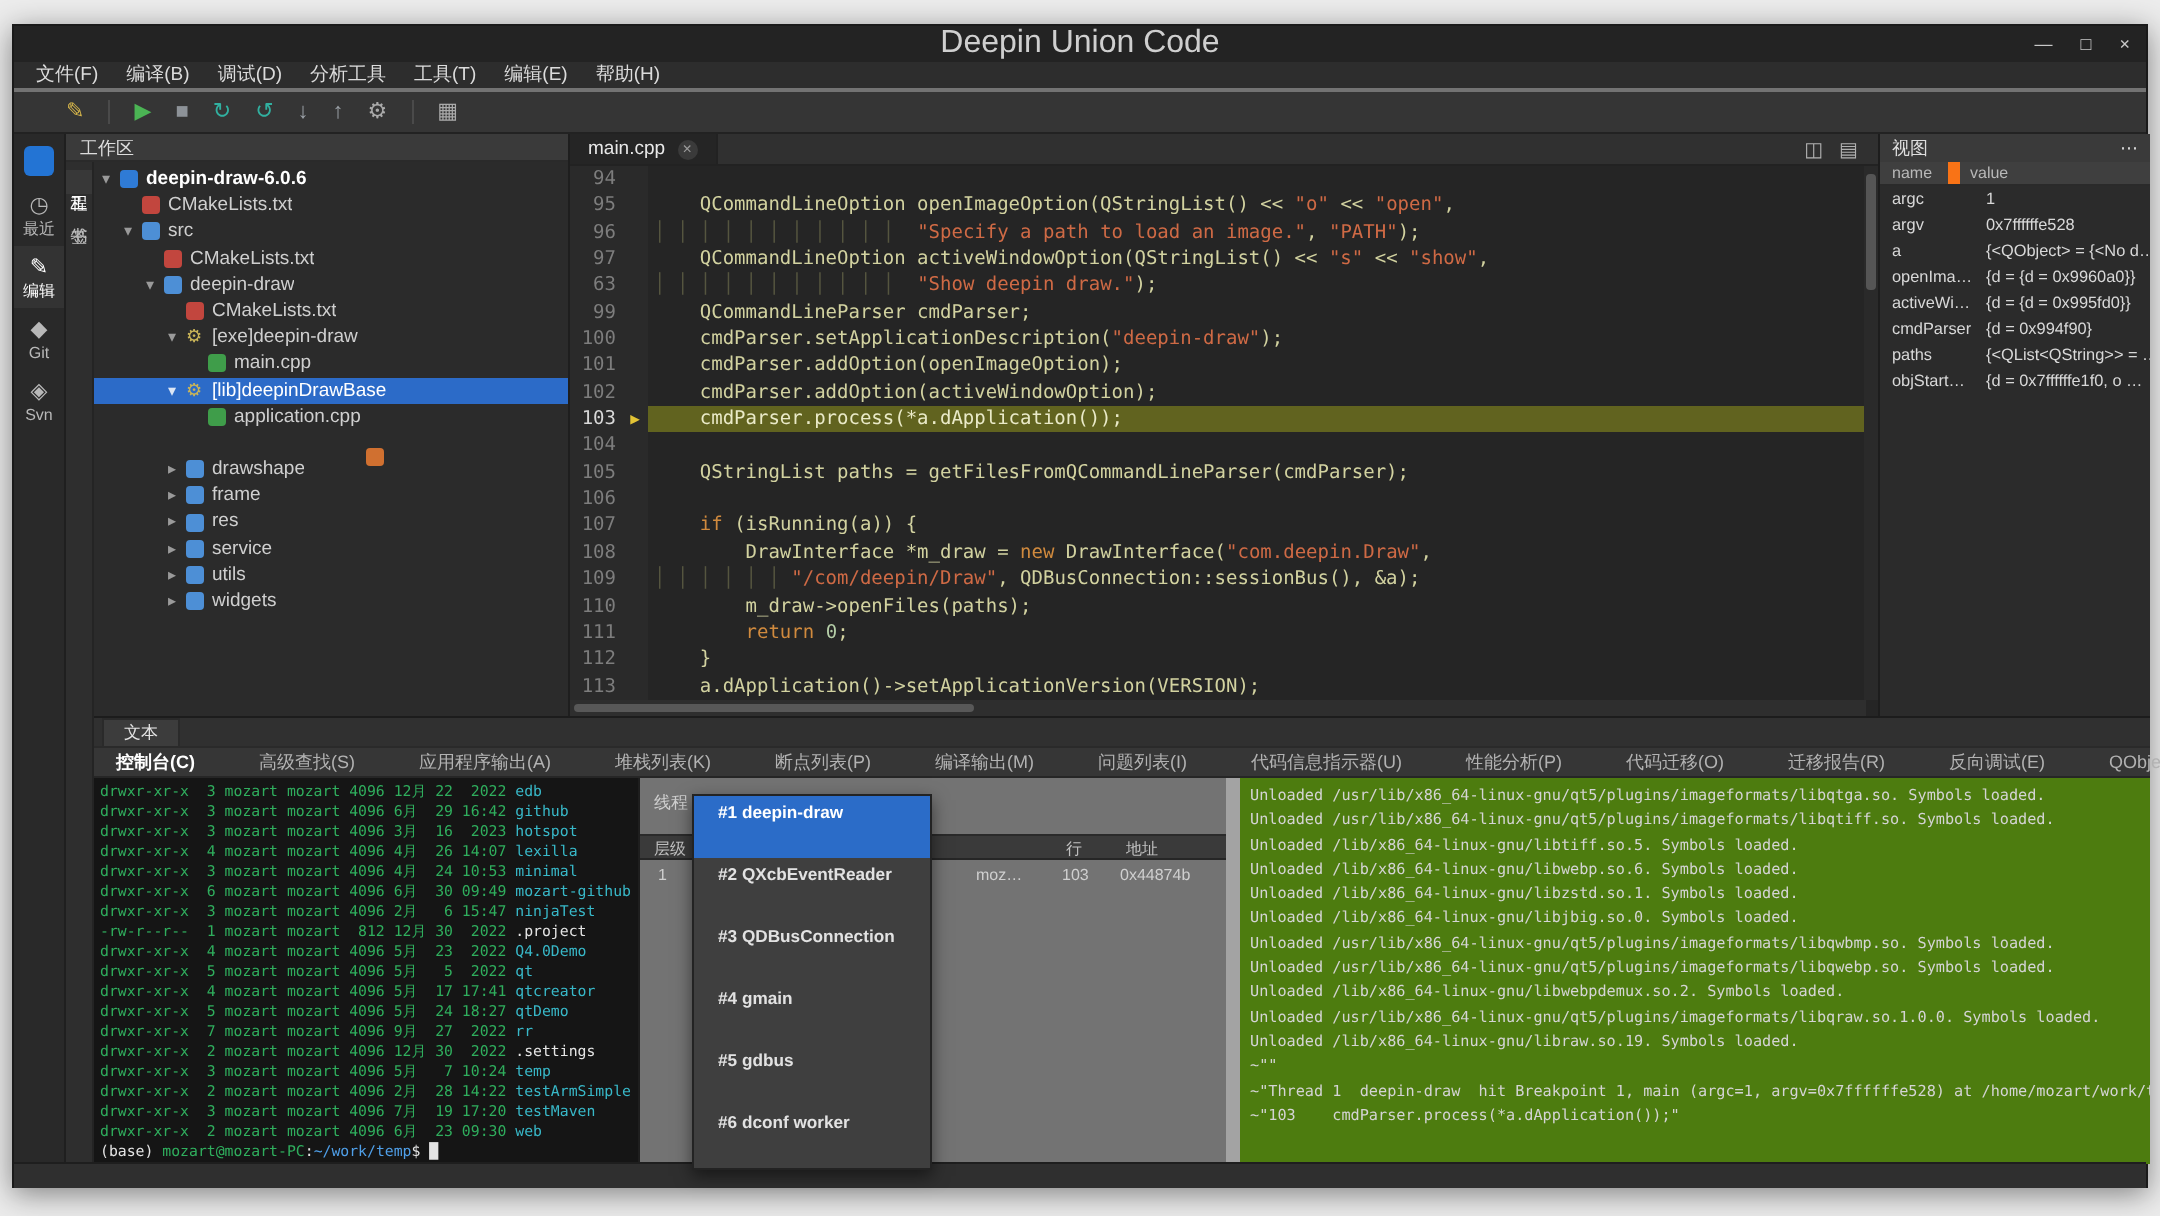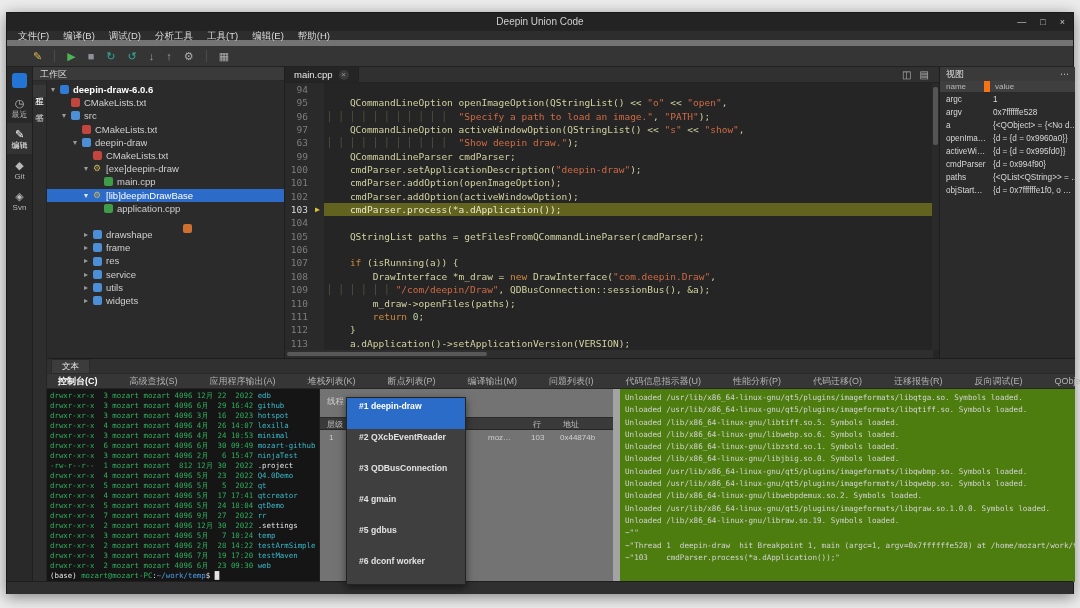--- a/index.html
+++ b/index.html
@@ -1,25 +1,25 @@
 <!DOCTYPE html>
 <html><head>
 <meta charset="utf-8">
 <style>
 *{margin:0;padding:0;box-sizing:border-box}
 html,body{width:1080px;height:608px;overflow:hidden}
 body{background:#ececec;font-family:"Liberation Sans",sans-serif;position:relative}
 .window{position:absolute;left:6px;top:12px;width:1068px;height:582px;background:#2a2a2a;border:1px solid #1a1a1a;box-shadow:0 3px 14px rgba(0,0,0,.45)}
 
 .titlebar{position:absolute;left:0;top:0;width:100%;height:18px;background:#232323}
-.title{position:absolute;width:100%;text-align:center;font-size:10px;color:#cfcfcf;line-height:18px}
+.title{position:absolute;width:100%;text-align:center;font-size:16px;color:#cfcfcf;line-height:18px}
 .controls{position:absolute;right:8px;top:0;height:18px;display:flex;gap:14px;align-items:center;z-index:2}
 .controls span{color:#c8c8c8;font-size:9px}
 
-.menubar{position:absolute;left:0;top:18px;width:100%;height:15px;background:#2d2d2d;display:flex;align-items:center;padding-left:4px;border-bottom:6px solid #737373}
+.menubar{position:absolute;left:0;top:18px;width:100%;height:15px;background:#2d2d2d;display:flex;align-items:center;padding-left:4px;border-bottom:2px solid #737373}
 .menu-item{font-size:9.5px;color:#dcdcdc;padding:0 7px;line-height:15px}
 .toolbar{position:absolute;left:0;top:33px;width:100%;height:21px;background:#353535;display:flex;align-items:center;padding-left:26px;gap:12px;border-bottom:1px solid #222}
 .tb-icon{font-size:11px;line-height:1}
 .tb-sep{width:1px;height:12px;background:#4a4a4a}
 
 .activitybar{position:absolute;left:0;top:54px;width:26px;height:514px;background:#292929;border-right:1px solid #1f1f1f;text-align:center}
 .logo{width:15px;height:15px;border-radius:3px;background:#2374d4;margin:6px auto 4px}
 .act-item{padding:5px 0 4px;color:#b8b8b8}
 .act-item.active{color:#fff;background:#333}
 .act-icon{font-size:11px;line-height:12px}
@@ -56,21 +56,21 @@
 .seg-cd{color:#d2d2a0}.seg-cs{color:#cf6a45}.seg-ck{color:#d08a3e}.seg-cg{color:#55553f}.seg-cn{color:#b5cea8}
 .cline.hl .seg-cd{color:#eaeac8}
 .hscroll{position:absolute;left:0;top:283px;width:648px;height:8px;background:#2e2e2e}
 .hscroll .thumb{position:absolute;left:2px;top:2px;width:200px;height:4px;background:#585858;border-radius:2px}
 .vscroll{position:absolute;right:0;top:16px;width:7px;height:267px;background:#2a2a2a}
 .vscroll .thumb{position:absolute;left:1px;top:4px;width:5px;height:58px;background:#555;border-radius:2px}
 
 .varpanel{position:absolute;left:932px;top:54px;width:136px;height:291px;background:#2b2b2b;border-left:1px solid #1d1d1d}
 .vp-header{height:14px;background:#3a3a3a;font-size:9px;color:#ddd;line-height:14px;padding:0 6px;display:flex;justify-content:space-between}
 .vp-cols{height:12px;background:#3f3f3f;display:flex;font-size:8px;color:#b8b8b8;line-height:12px;border-bottom:1px solid #2a2a2a}
-.vp-cols .c0{width:50px;padding-left:6px;border-right:6px solid #f97316}
+.vp-cols .c0{width:40px;padding-left:6px;border-right:6px solid #f97316}
 .vp-cols .c1{padding-left:5px}
 .vrow{height:13px;line-height:13px;display:flex;font-size:8.2px;color:#d8d8d8;white-space:nowrap}
 .vname{flex:0 0 48px;padding-left:6px;overflow:hidden}
 .vval{flex:1;padding-left:5px;overflow:hidden}
 
 .bottom{position:absolute;left:40px;top:345px;width:1028px;height:223px;background:#303030;border-top:1px solid #1c1c1c}
 .text-tab-row{height:14px;display:flex;align-items:flex-end;padding-left:4px}
 .text-tab{background:#3c3c3c;color:#e4e4e4;font-size:8.5px;line-height:13px;padding:0 10px;border:1px solid #2a2a2a;border-bottom:none}
 .btabs{height:16px;background:#363636;display:flex;align-items:center;padding-left:4px;gap:18px;border-top:1px solid #2a2a2a;border-bottom:1px solid #262626}
 .btab{font-size:9px;color:#b2b2b2;padding:0 7px;line-height:16px;white-space:nowrap}
@@ -356,21 +356,21 @@
           <div class="tline"><span class="seg-tg">drwxr-xr-x  3 mozart mozart 4096 6月  29 16:42 </span><span class="seg-tc">github</span></div>
           <div class="tline"><span class="seg-tg">drwxr-xr-x  3 mozart mozart 4096 3月  16  2023 </span><span class="seg-tc">hotspot</span></div>
           <div class="tline"><span class="seg-tg">drwxr-xr-x  4 mozart mozart 4096 4月  26 14:07 </span><span class="seg-tc">lexilla</span></div>
           <div class="tline"><span class="seg-tg">drwxr-xr-x  3 mozart mozart 4096 4月  24 10:53 </span><span class="seg-tc">minimal</span></div>
           <div class="tline"><span class="seg-tg">drwxr-xr-x  6 mozart mozart 4096 6月  30 09:49 </span><span class="seg-tc">mozart-github</span></div>
           <div class="tline"><span class="seg-tg">drwxr-xr-x  3 mozart mozart 4096 2月   6 15:47 </span><span class="seg-tc">ninjaTest</span></div>
           <div class="tline"><span class="seg-tg">-rw-r--r--  1 mozart mozart  812 12月 30  2022 </span><span class="seg-tw">.project</span></div>
           <div class="tline"><span class="seg-tg">drwxr-xr-x  4 mozart mozart 4096 5月  23  2022 </span><span class="seg-tc">Q4.0Demo</span></div>
           <div class="tline"><span class="seg-tg">drwxr-xr-x  5 mozart mozart 4096 5月   5  2022 </span><span class="seg-tc">qt</span></div>
           <div class="tline"><span class="seg-tg">drwxr-xr-x  4 mozart mozart 4096 5月  17 17:41 </span><span class="seg-tc">qtcreator</span></div>
-          <div class="tline"><span class="seg-tg">drwxr-xr-x  5 mozart mozart 4096 5月  24 18:04 </span><span class="seg-tc">qtDemo</span></div>
+          <div class="tline"><span class="seg-tg">drwxr-xr-x  5 mozart mozart 4096 5月  24 18:27 </span><span class="seg-tc">qtDemo</span></div>
           <div class="tline"><span class="seg-tg">drwxr-xr-x  7 mozart mozart 4096 9月  27  2022 </span><span class="seg-tc">rr</span></div>
           <div class="tline"><span class="seg-tg">drwxr-xr-x  2 mozart mozart 4096 12月 30  2022 </span><span class="seg-tw">.settings</span></div>
           <div class="tline"><span class="seg-tg">drwxr-xr-x  3 mozart mozart 4096 5月   7 10:24 </span><span class="seg-tc">temp</span></div>
           <div class="tline"><span class="seg-tg">drwxr-xr-x  2 mozart mozart 4096 2月  28 14:22 </span><span class="seg-tc">testArmSimple</span></div>
           <div class="tline"><span class="seg-tg">drwxr-xr-x  3 mozart mozart 4096 7月  19 17:20 </span><span class="seg-tc">testMaven</span></div>
           <div class="tline"><span class="seg-tg">drwxr-xr-x  2 mozart mozart 4096 6月  23 09:30 </span><span class="seg-tc">web</span></div>
           <div class="tline"><span class="seg-tw">(base) </span><span class="seg-tg">mozart@mozart-PC</span><span class="seg-tw">:</span><span class="seg-tb">~/work/temp</span><span class="seg-tw">$ </span><span class="seg-tw">█</span></div>
         </div>
       <div class="stack">
         <span class="thread-label">线程</span>

